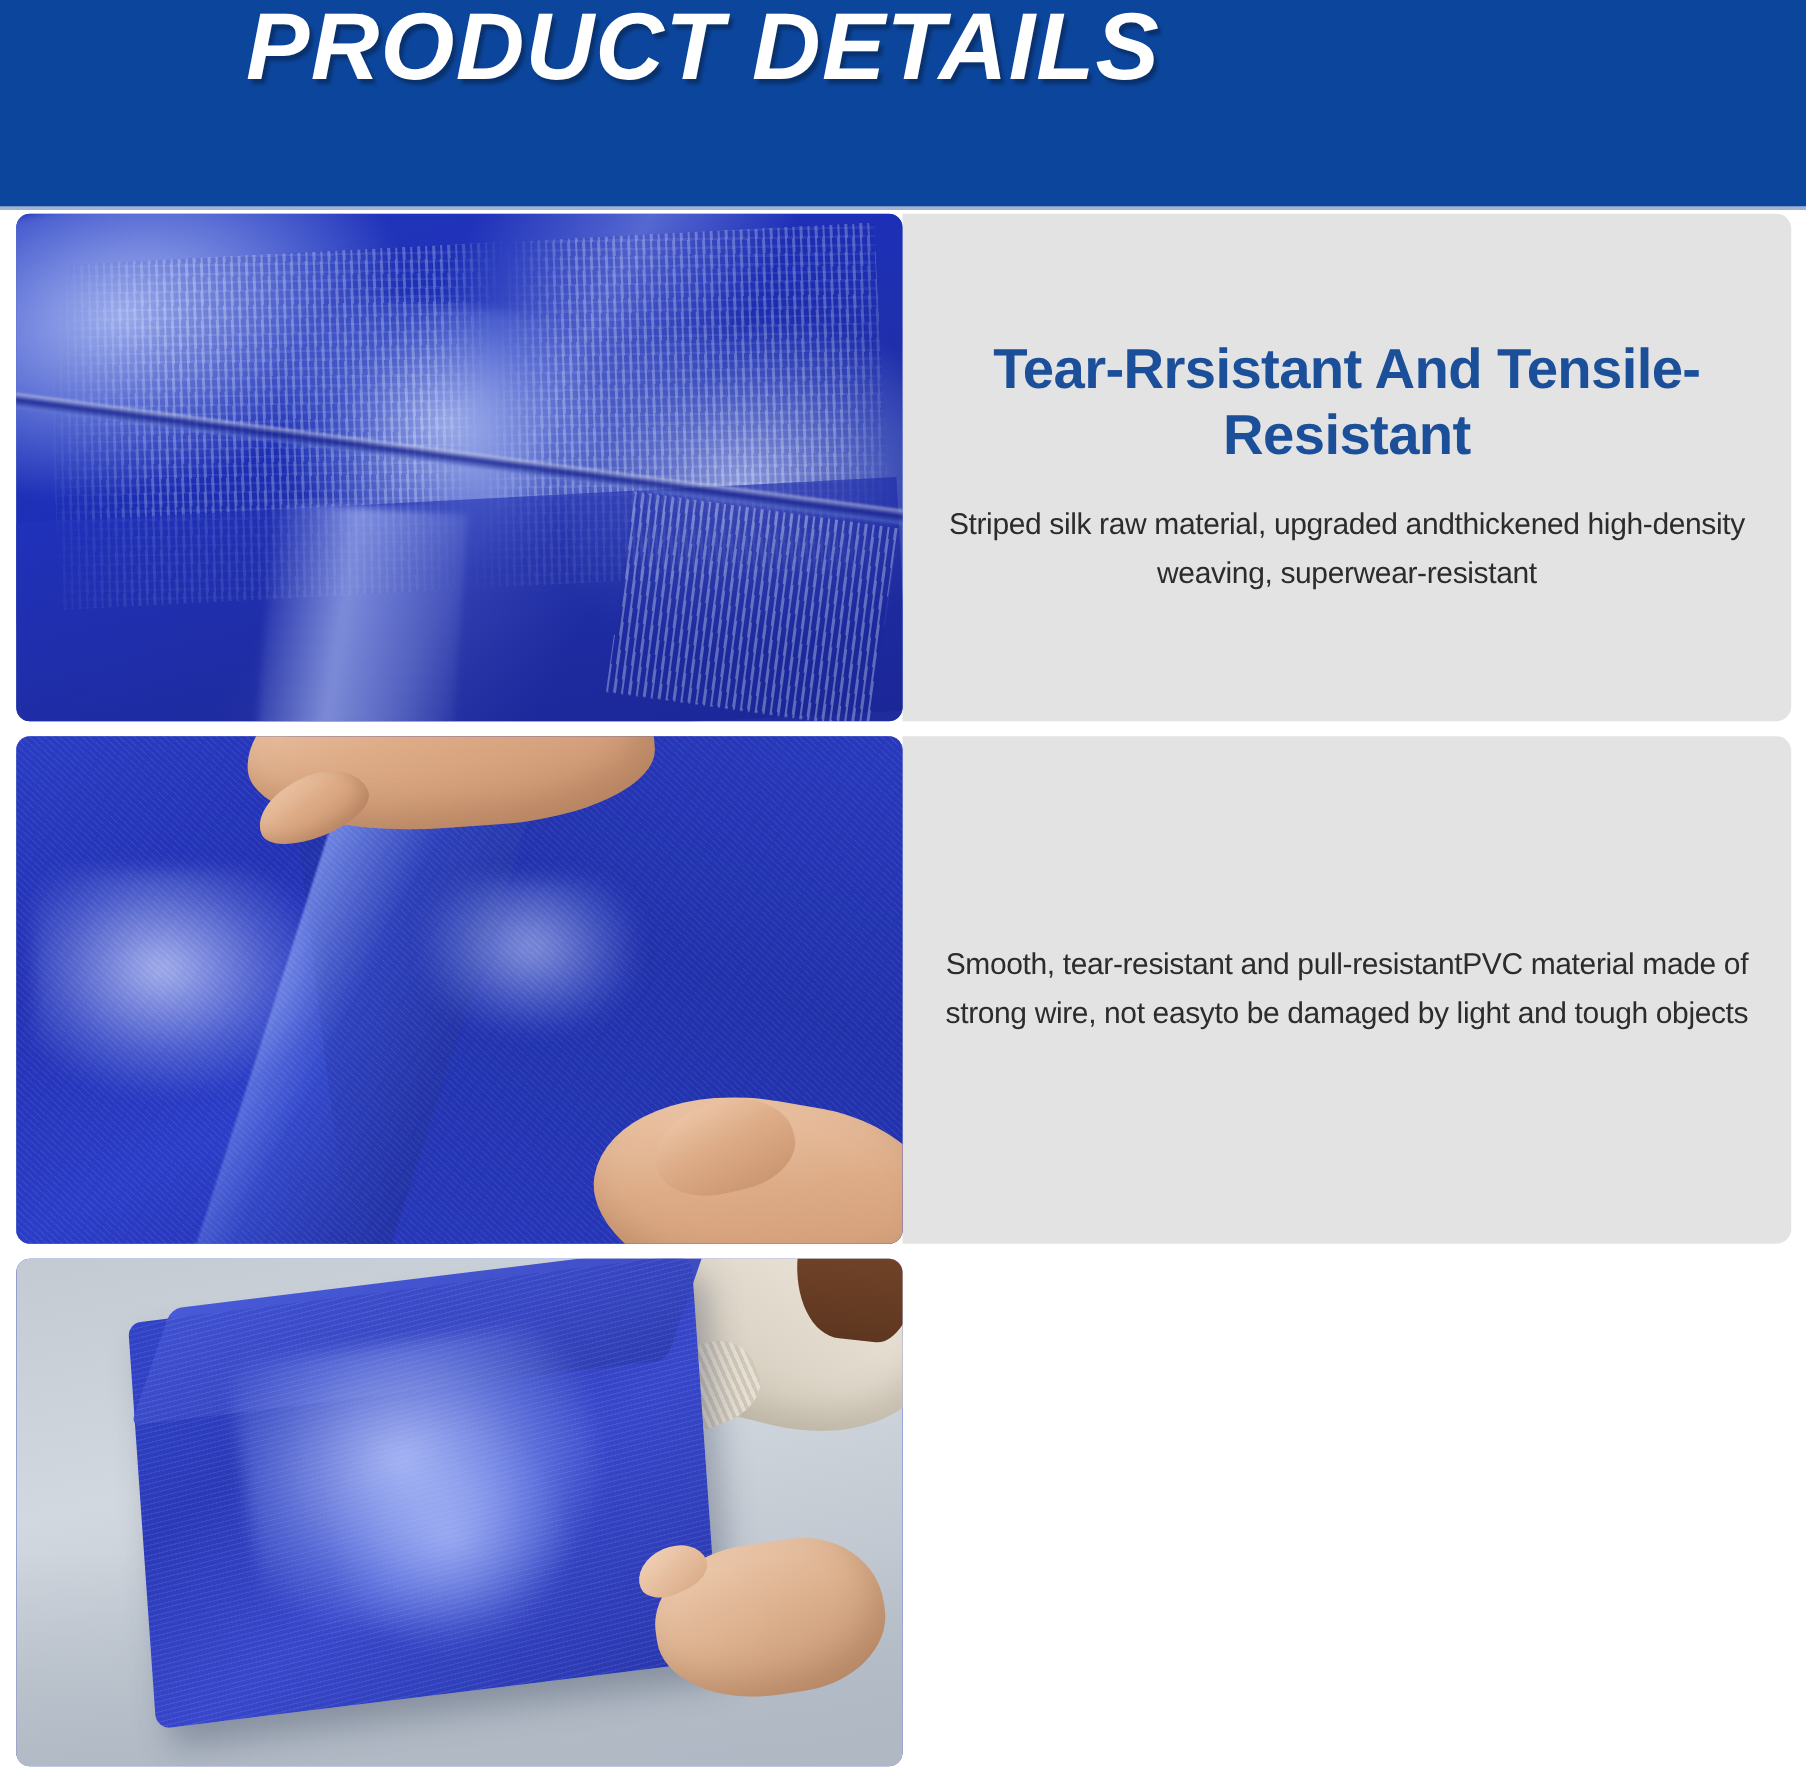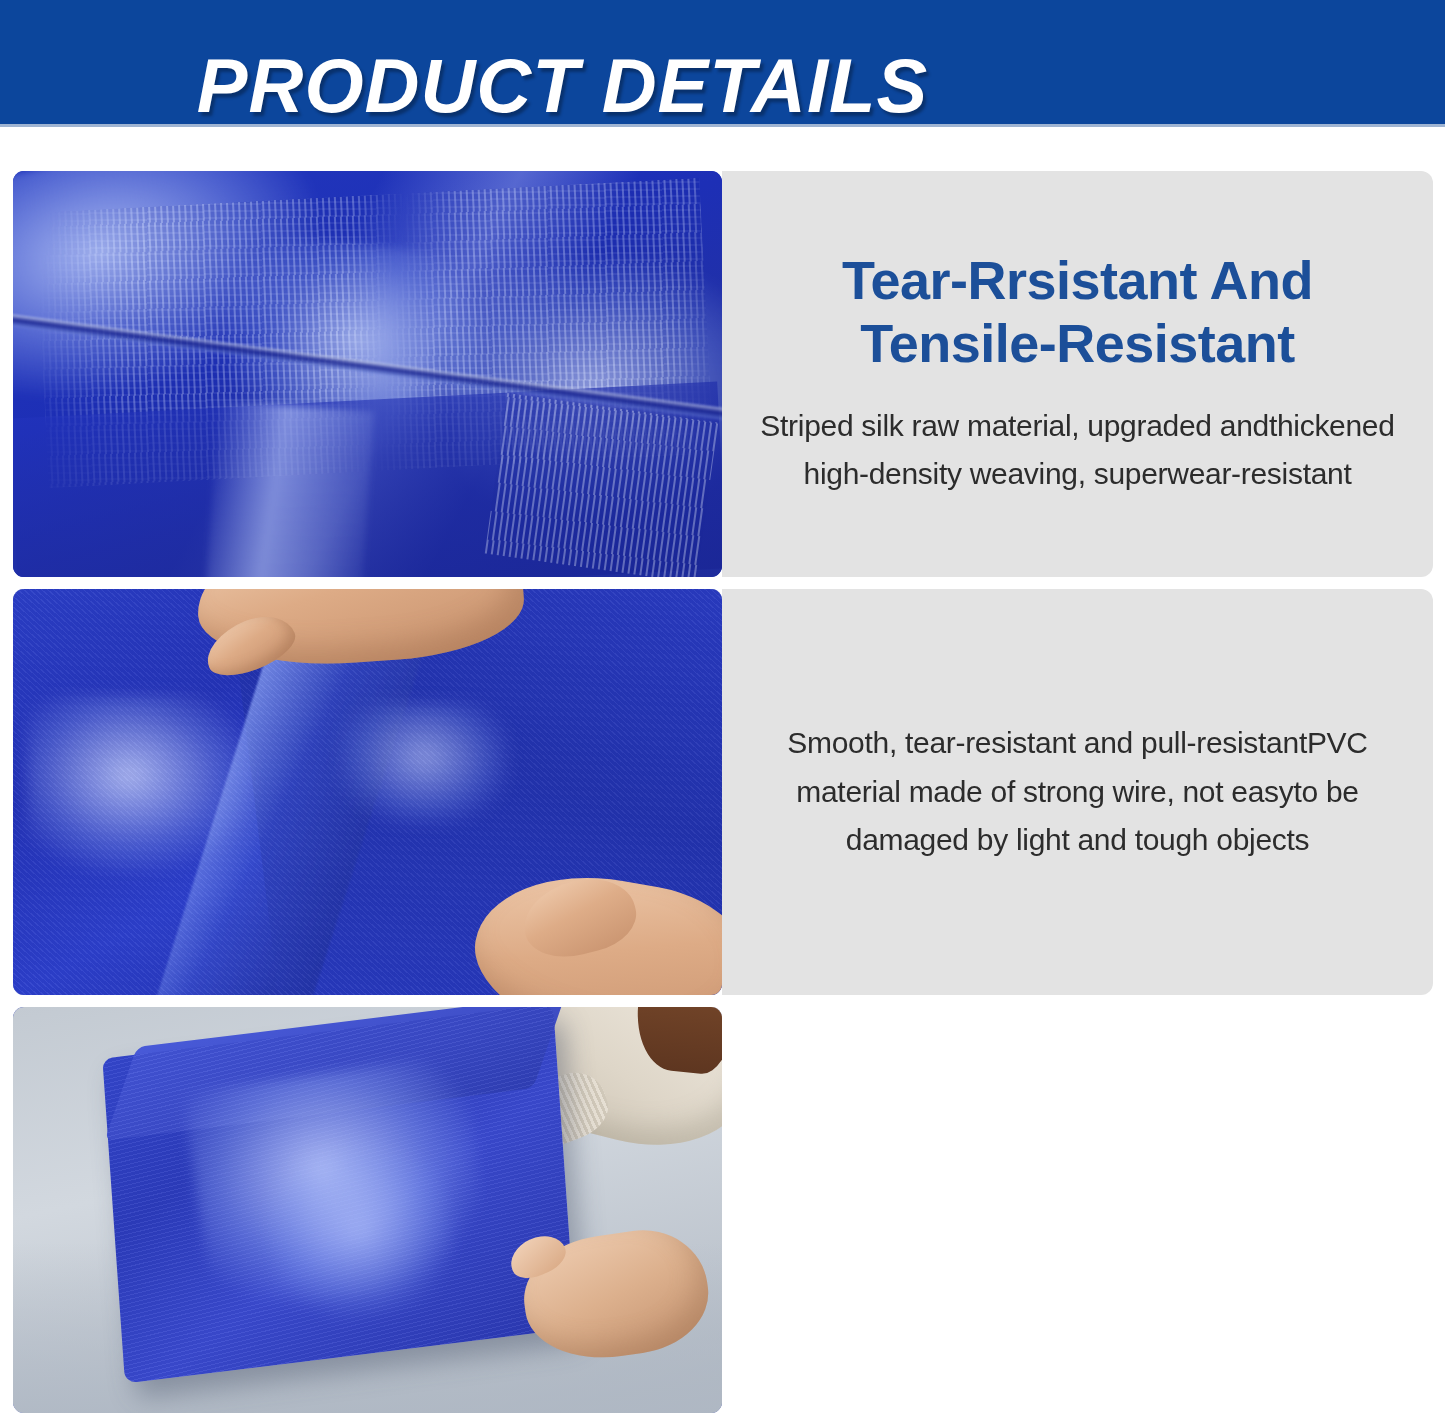--- a/index.html
+++ b/index.html
@@ -18,25 +18,25 @@
     height: 1427px;
     background: #ffffff;
   }
 
   
   .banner {
     position: absolute;
     left: 0;
     top: 0;
     width: 1445px;
-    height: 127px;
+    height: 168px;
     background: #0c469c;
     border-bottom: 3px solid #9fb4d2;
     display: flex;
-    align-items: flex-end;
+    align-items: flex-start;
     justify-content: center;
     overflow: hidden;
   }
   .banner-title {
     font-family: "Liberation Sans", sans-serif;
     font-size: 76px;
     font-weight: bold;
     font-style: italic;
     color: #ffffff;
     letter-spacing: 1px;
@@ -84,33 +84,33 @@
     align-items: center;
     justify-content: center;
     padding: 0 26px;
     text-align: center;
   }
 
   .feature-title {
     color: #1c4f99;
     font-family: "Liberation Sans", sans-serif;
     font-weight: bold;
-    font-size: 54px;
+    font-size: 45px;
     line-height: 1.17;
     letter-spacing: -0.5px;
     margin-bottom: 26px;
     max-width: 660px;
   }
   .feature-title.compact { margin-bottom: 30px; }
 
   .feature-desc {
     color: #2c2c2c;
     font-family: "Liberation Sans", sans-serif;
     font-weight: normal;
-    font-size: 30px;
+    font-size: 24px;
     line-height: 1.62;
     letter-spacing: -0.3px;
     max-width: 665px;
   }
 
   
   .p1-base {
     position: absolute; inset: 0;
     background:
       linear-gradient(118deg, rgba(255,255,255,0.00) 40%, rgba(190,205,255,0.35) 55%, rgba(255,255,255,0.00) 68%),

